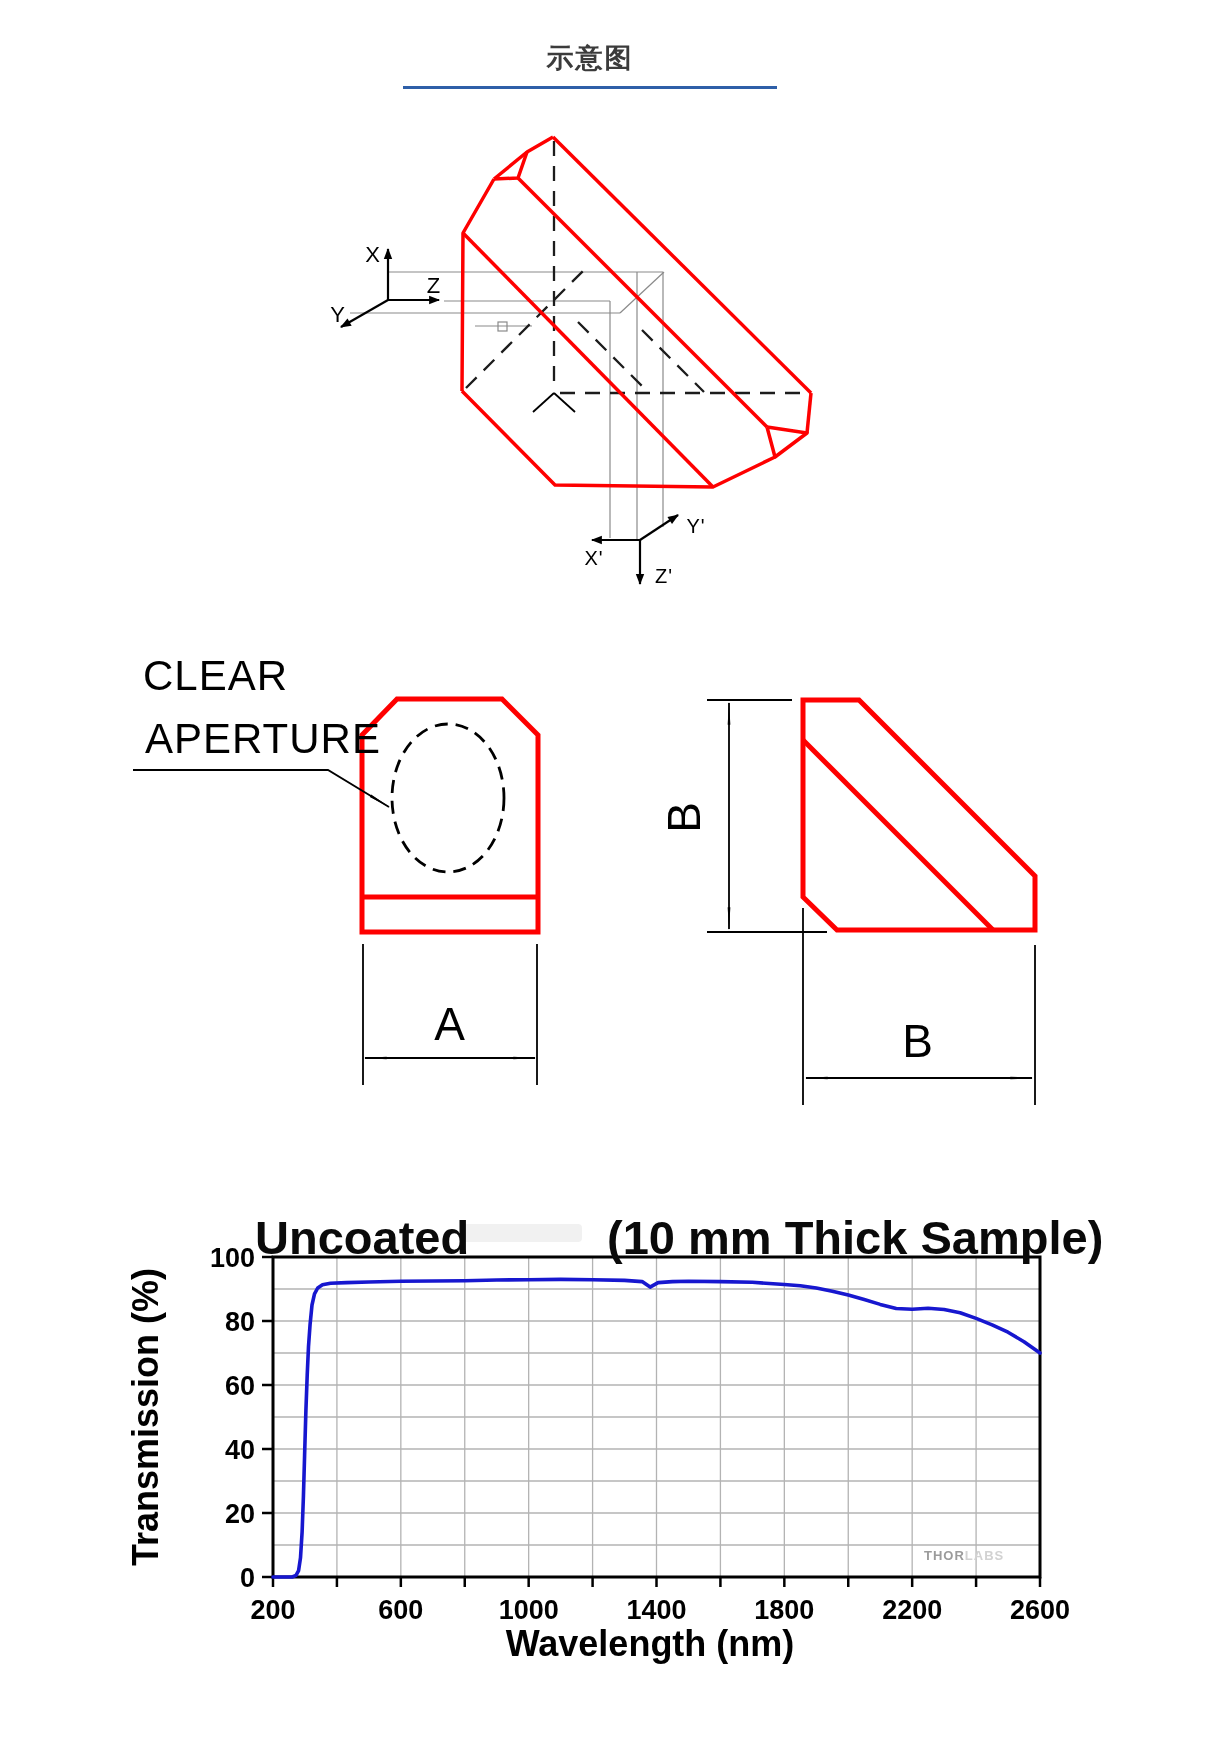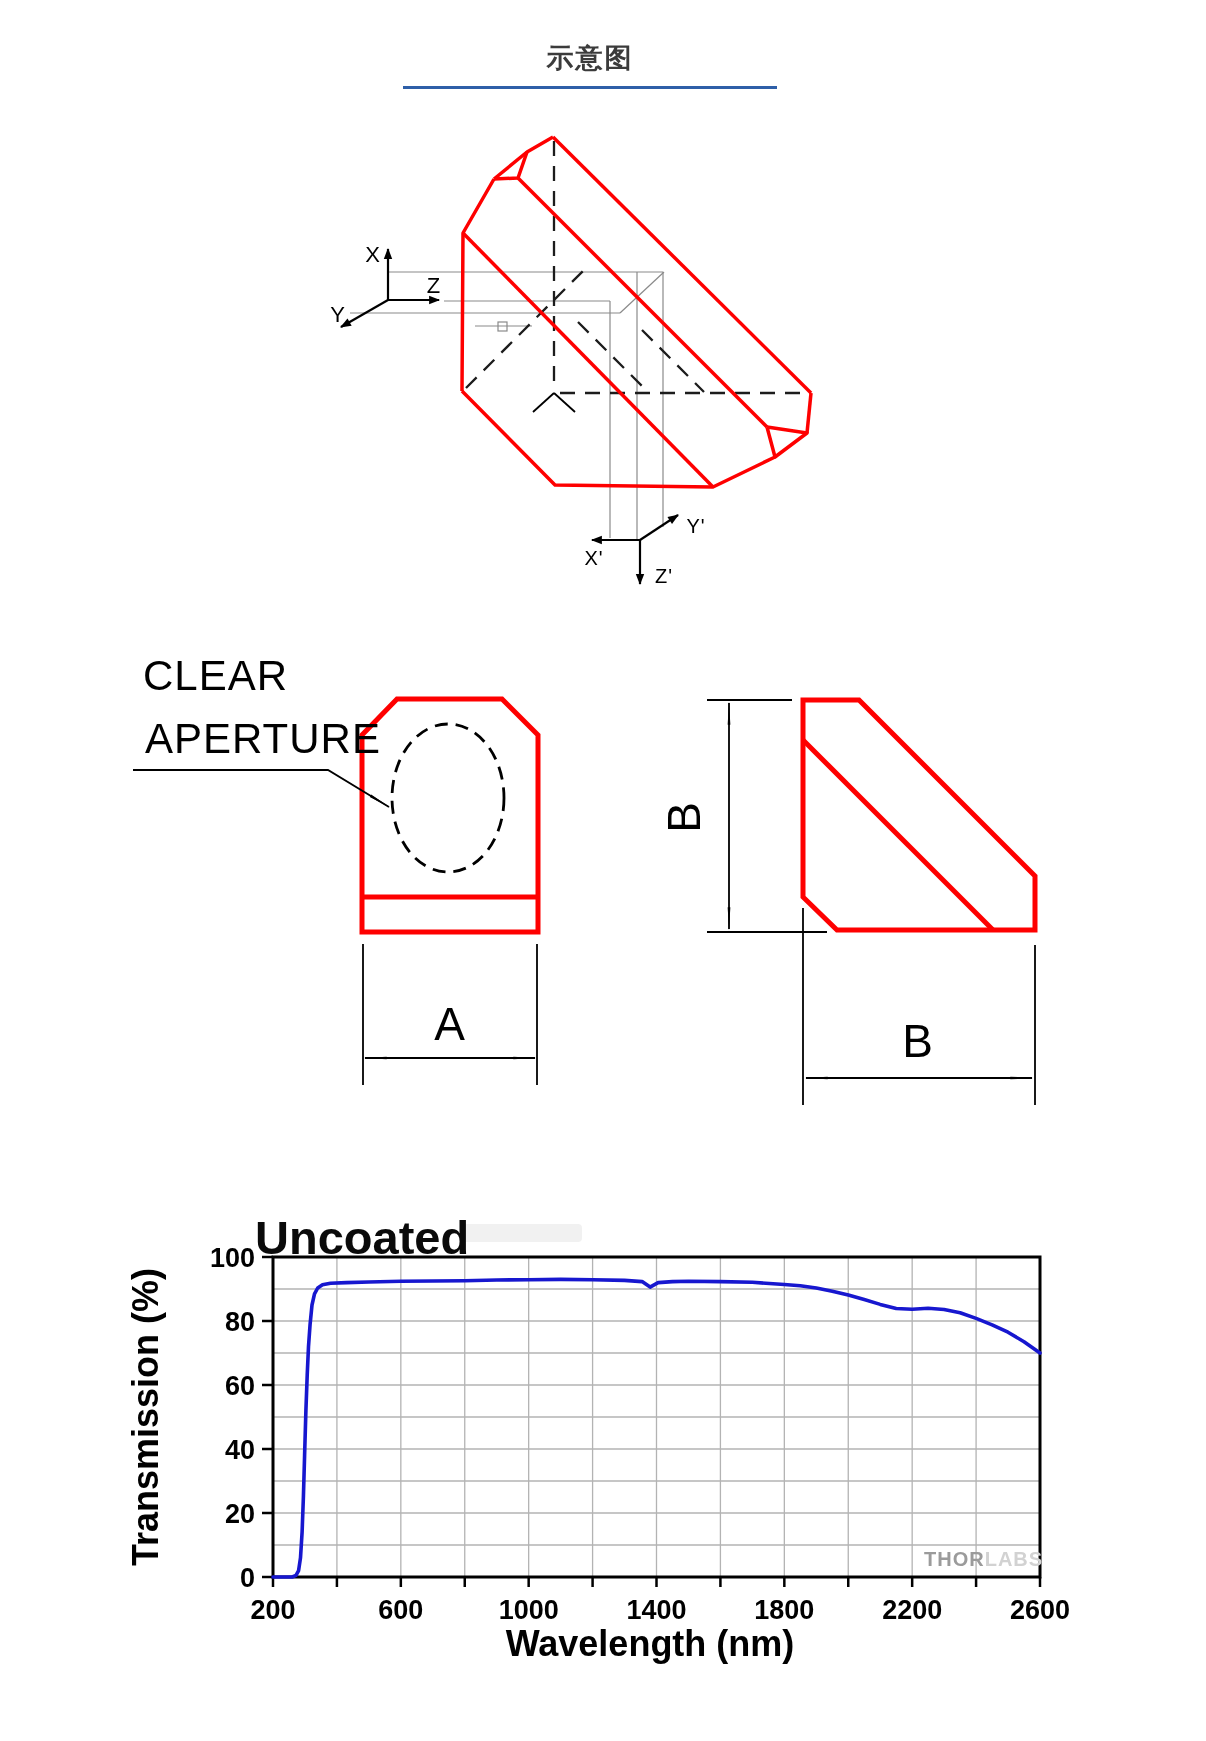--- a/index.html
+++ b/index.html
@@ -15,21 +15,21 @@
   .ell{stroke:#000;stroke-width:2.8;fill:none;stroke-dasharray:13 8;}
   .gray{stroke:#8a8a8a;stroke-width:1.2;fill:none;}
   .cad{font-family:"Liberation Sans",sans-serif;font-weight:400;fill:#000;letter-spacing:1px;}
   
   .hdr{position:absolute;left:403px;top:40px;width:374px;text-align:center;
        font-size:27px;font-weight:700;color:#3b3b3b;letter-spacing:2px;}
   .hdr-line{position:absolute;left:403px;top:86px;width:374px;height:3px;background:#2e5fa8;}
   
   .ctitle{position:absolute;top:1210px;font-size:47px;font-weight:700;color:#0a0a0a;white-space:nowrap;}
   .smudge{position:absolute;background:#ececec;opacity:.75;border-radius:4px;}
-  .wm{position:absolute;left:924px;top:1548px;font-size:20px;font-weight:700;letter-spacing:1px;white-space:nowrap;}
+  .wm{position:absolute;left:924px;top:1548px;font-size:13px;font-weight:700;letter-spacing:1px;white-space:nowrap;}
   .wm .a{color:#9b9b9b;} .wm .b{color:#d2d2d2;}
   
   .grid{stroke:#b3b3b3;stroke-width:1.3;}
   .frame{fill:none;stroke:#000;stroke-width:3;}
   .tick{stroke:#000;stroke-width:2.5;}
   .ticklab{font:700 27px "Liberation Sans",sans-serif;fill:#000;}
   .curve{stroke:#1717cf;stroke-width:3.6;fill:none;stroke-linejoin:round;stroke-linecap:round;}
   .axtitle{font:700 36px "Liberation Sans",sans-serif;fill:#000;}
 </style>
 </head>
@@ -198,14 +198,15 @@
         <text x="255" y="1331" text-anchor="end" class="ticklab">80</text>
         <text x="255" y="1267" text-anchor="end" class="ticklab">100</text>
         <path d="M273.0,1577.0 L292.2,1577.0 L296.0,1575.4 L298.6,1570.6 L300.5,1557.8 L302.1,1532.2 L303.4,1497.0 L304.6,1455.4 L305.9,1410.6 L307.2,1375.4 L308.5,1346.6 L310.1,1324.2 L312.0,1305.0 L314.5,1293.8 L317.7,1288.0 L322.5,1284.8 L330.5,1283.2 L346.5,1282.6 L368.9,1282.0 L400.8,1281.3 L432.8,1281.0 L464.8,1280.7 L496.7,1280.0 L528.7,1279.7 L560.6,1279.4 L592.6,1279.7 L624.5,1280.4 L642.1,1281.6 L650.1,1287.1 L658.1,1282.6 L672.5,1281.6 L688.5,1281.3 L720.4,1281.6 L752.4,1282.3 L784.3,1284.5 L800.3,1285.8 L816.3,1288.0 L832.3,1291.2 L848.3,1295.1 L864.2,1299.6 L880.2,1304.4 L896.2,1308.5 L912.2,1309.2 L928.1,1308.2 L944.1,1309.5 L960.1,1312.7 L976.1,1318.4 L992.1,1324.8 L1008.0,1332.2 L1024.0,1341.8 L1040.0,1353.0" class="curve" stroke="#1717cf"></path>
       </g>
     <text class="axtitle" x="650" y="1656" text-anchor="middle">Wavelength (nm)</text>
     <text class="axtitle" text-anchor="middle" transform="translate(158,1417) rotate(-90)">Transmission (%)</text>
   </svg>
 
   <div class="smudge" style="left:462px;top:1224px;width:120px;height:18px;"></div>
   <div class="ctitle" style="left:255px;">Uncoated</div>
+  <div class="ctitle" style="left:607px;">(10 mm Thick Sample)</div>
   <div class="wm"><span class="a">THOR</span><span class="b">LABS</span></div>
 </div>
 
 </body></html>

